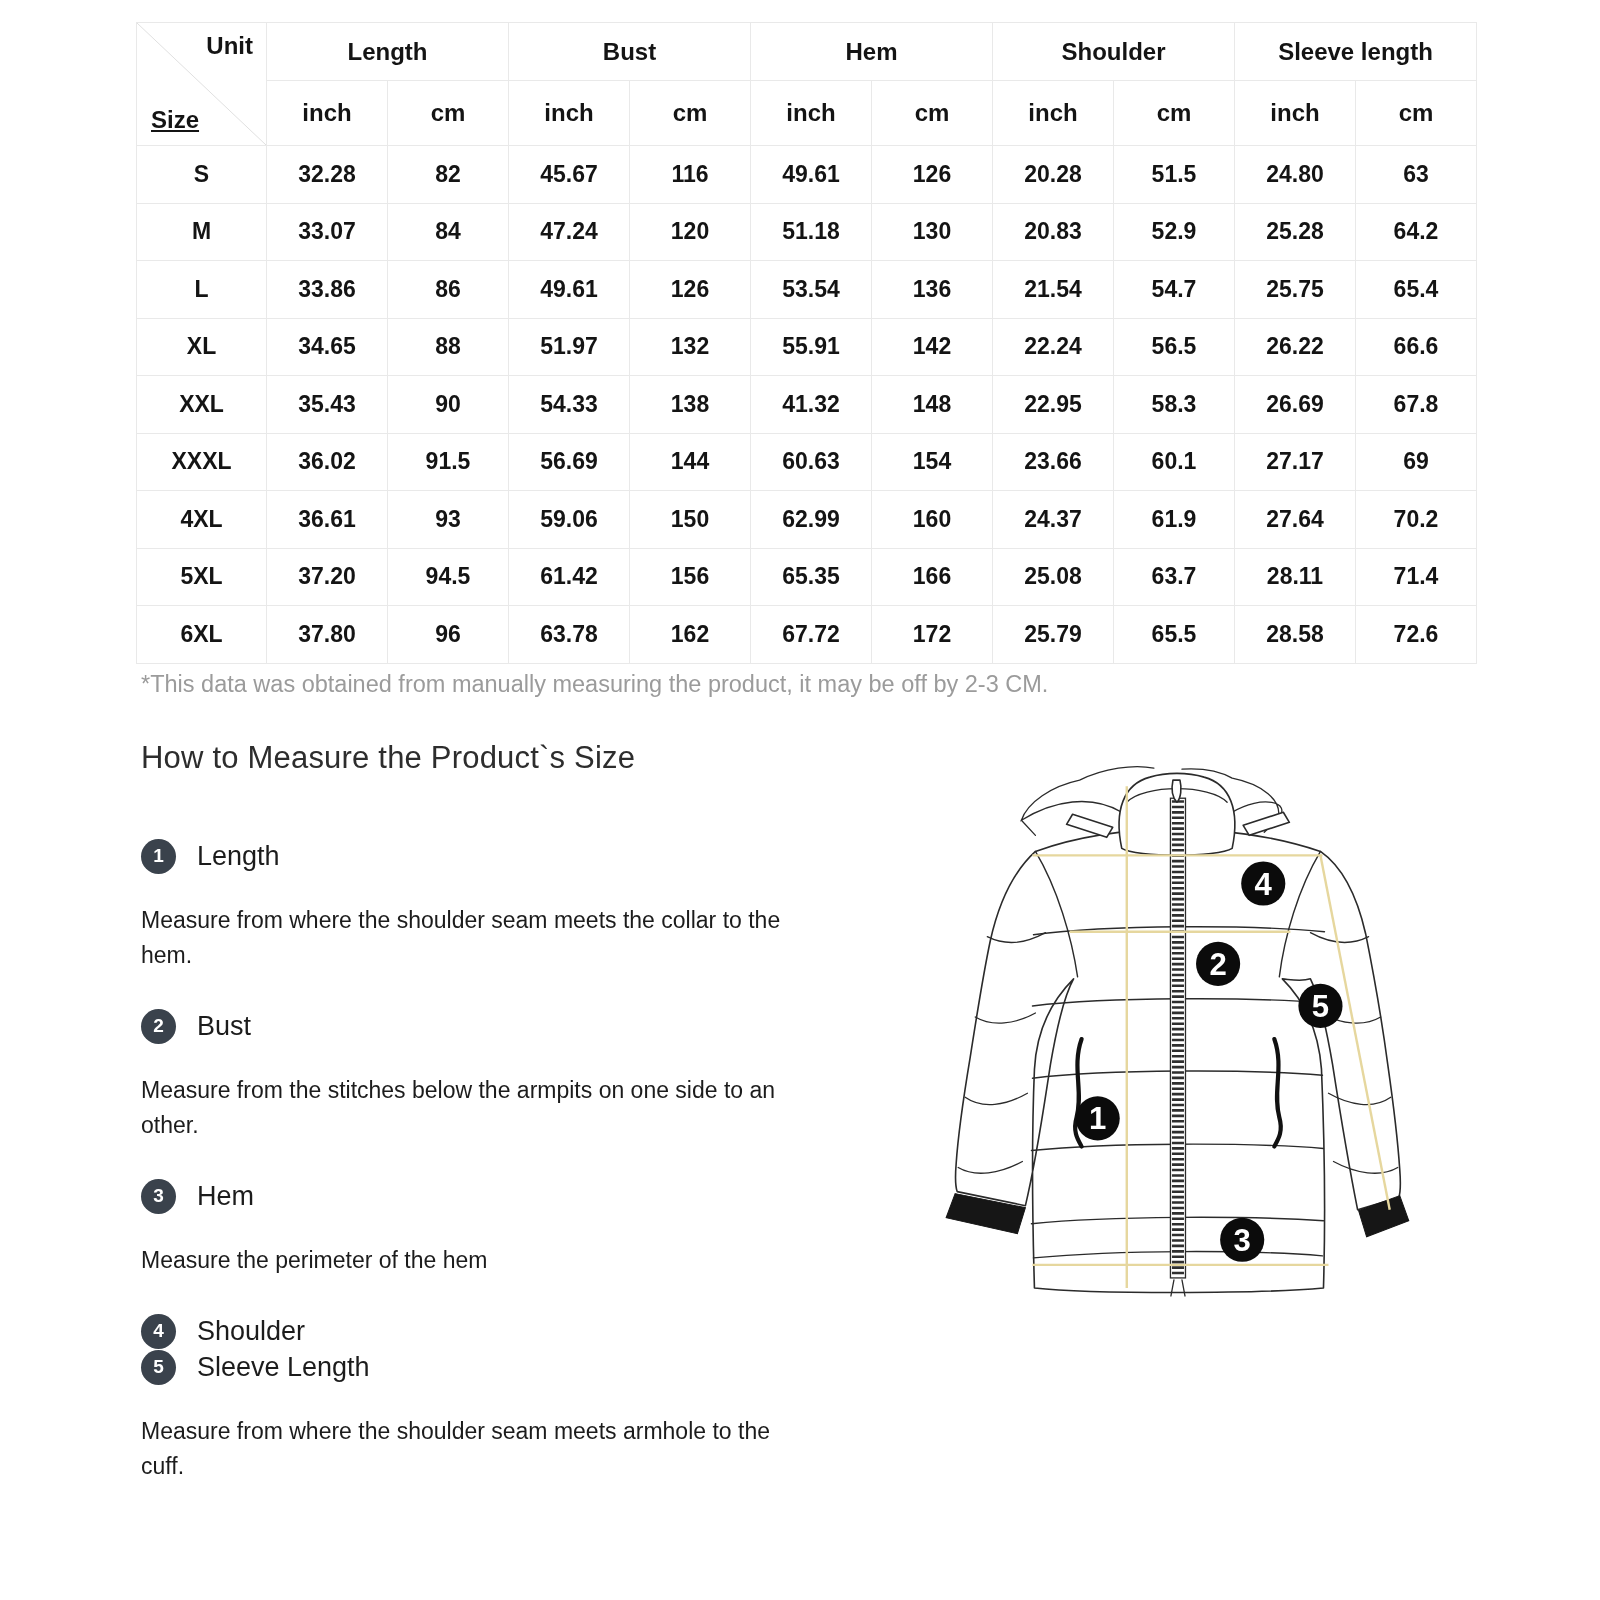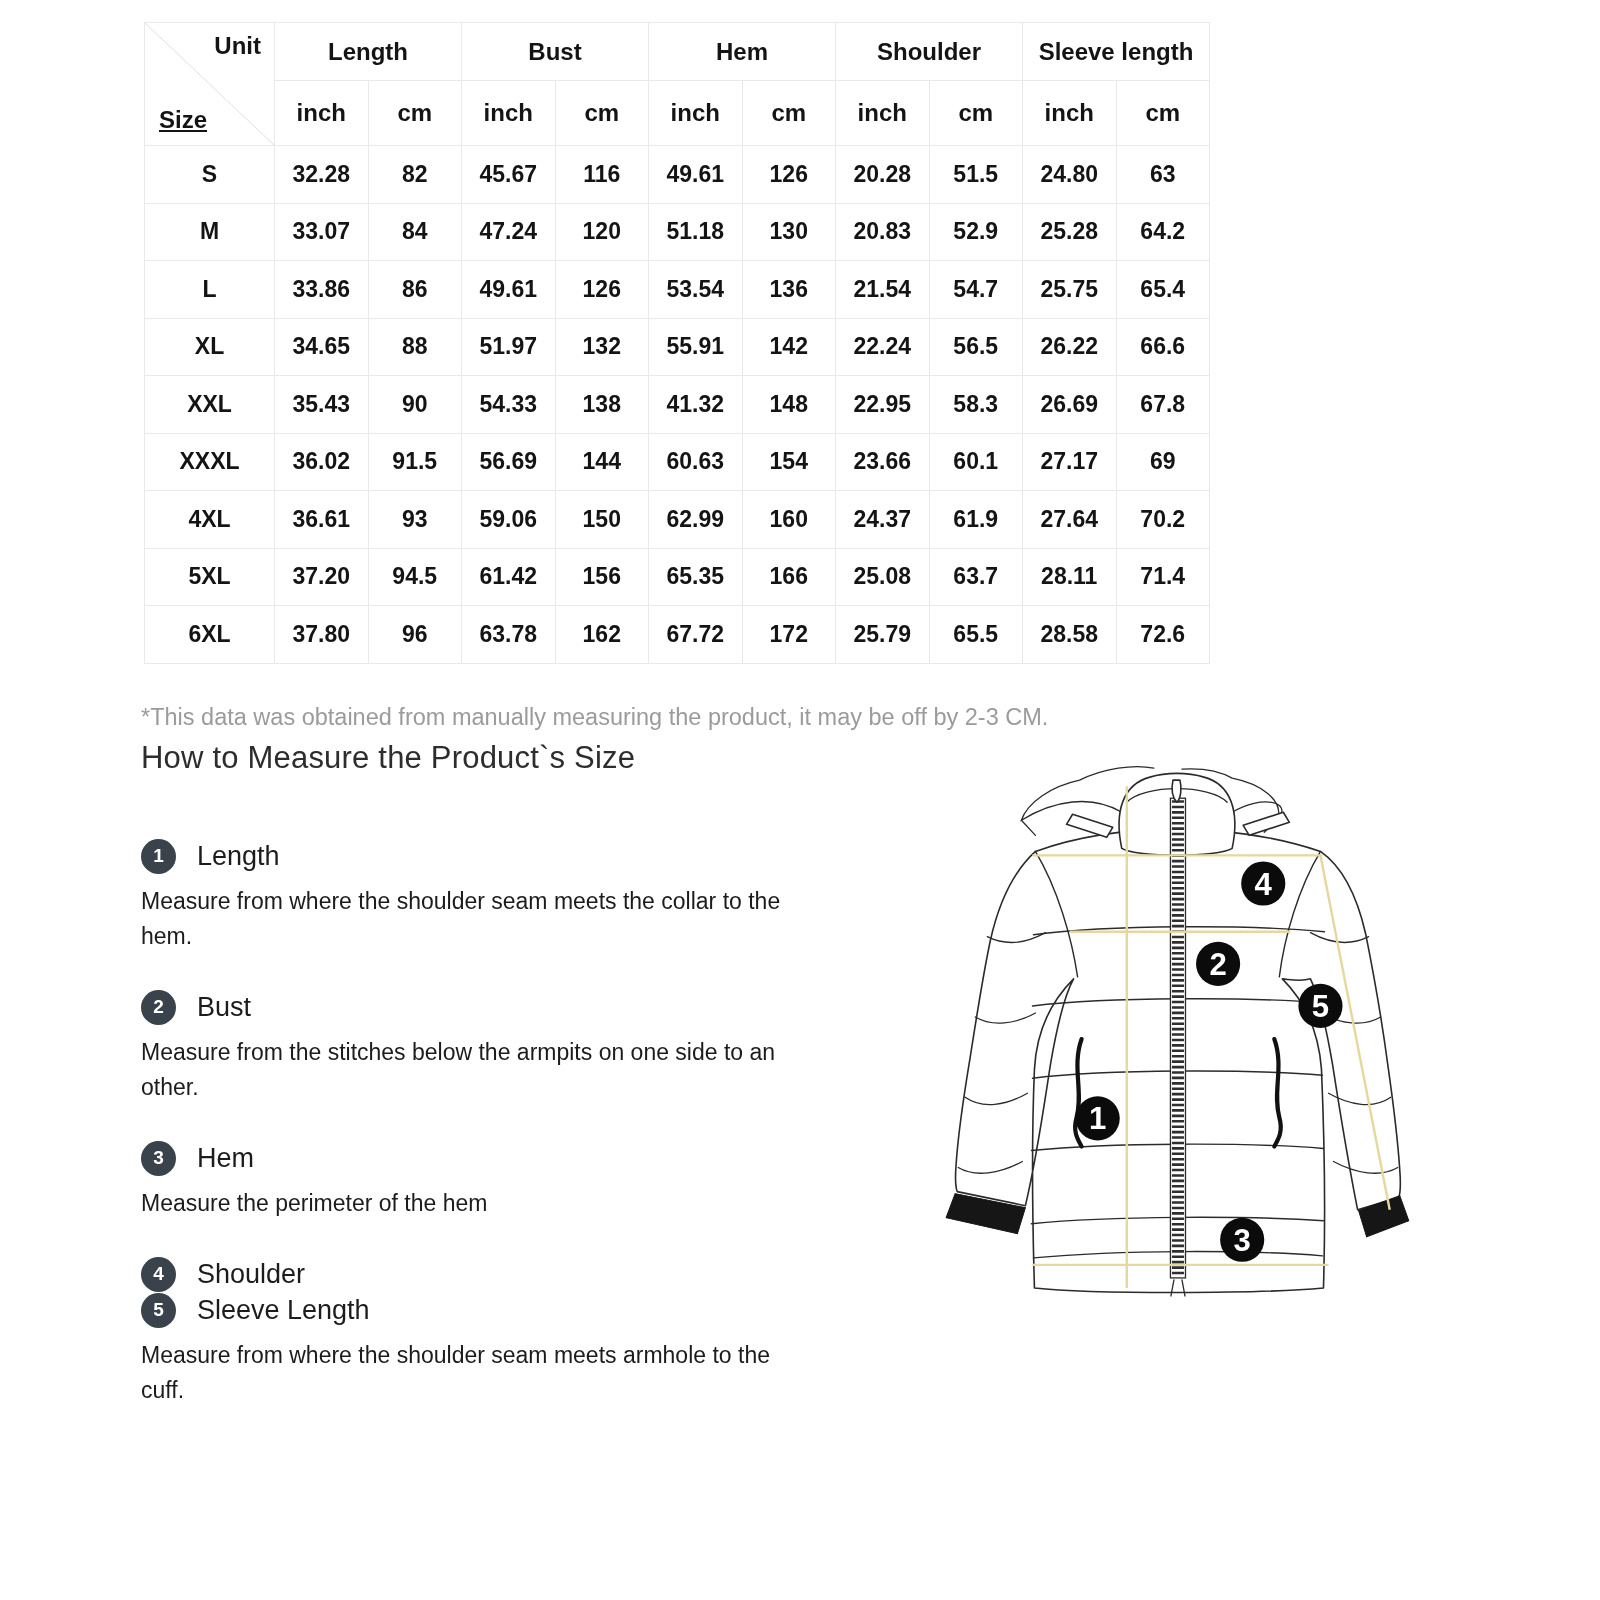--- a/index.html
+++ b/index.html
@@ -1,48 +1,48 @@
 <!DOCTYPE html>
 <html><head>
 <meta charset="utf-8">
 <style>
   html,body{margin:0;padding:0;background:#ffffff;width:1600px;height:1600px;
     font-family:"Liberation Sans","DejaVu Sans",sans-serif;color:#141414;overflow:hidden;}
   .page{position:relative;width:1600px;height:1600px;background:#fff;}
 
   
-  .table-wrap{position:absolute;left:144px;top:22px;width:1066px;}
+  .table-wrap{position:absolute;left:136px;top:22px;width:1341px;}
   table.size-table{border-collapse:collapse;table-layout:fixed;width:100%;}
   table.size-table th,table.size-table td{
     border:1px solid #e9e9e9;text-align:center;vertical-align:middle;
     font-weight:700;color:#141414;padding:0;}
   table.size-table col.c-size{width:130px;}
   thead tr.group-row th{height:57px;font-size:24px;}
   thead tr.unit-row th{height:64px;font-size:24px;margin-top:36px;}
   tbody tr{height:57.5px;}
   tbody td{font-size:23px;}
   td.size-cell{font-size:23px;}
   .corner{position:relative;}
   .corner svg{position:absolute;left:0;top:0;width:100%;height:100%;}
   .corner .unit{position:absolute;top:9px;right:13px;font-size:24px;font-weight:700;}
   .corner .size{position:absolute;bottom:11px;left:14px;font-size:24px;font-weight:700;text-decoration:underline;}
 
   
-  .footnote{position:absolute;left:141px;top:704px;font-size:23.5px;color:#9b9b9b;
+  .footnote{position:absolute;left:141px;top:671px;font-size:23.5px;color:#9b9b9b;
     font-weight:400;white-space:pre;}
 
   
   .measure{position:absolute;left:141px;top:740px;width:712px;}
   .measure h2{margin:0 0 62px 0;font-size:31px;font-weight:400;color:#2d2d2d;letter-spacing:.2px;}
   .item{margin:0;}
   .item-head{display:flex;align-items:center;gap:21px;height:36px;}
   .badge{width:35px;height:35px;border-radius:50%;background:#3a424c;color:#fff;
     display:flex;align-items:center;justify-content:center;font-size:19px;font-weight:700;flex:0 0 35px;}
   .item-label{font-size:27px;color:#1c1c1c;font-weight:400;}
-  .item-desc{margin:10px 0 35px 0;font-size:23px;line-height:35px;color:#1c1c1c;
+  .item-desc{margin:29px 0 35px 0;font-size:23px;line-height:35px;color:#1c1c1c;
     font-weight:400;white-space:pre-wrap;}
 
   
   .jacket{position:absolute;left:928px;top:738px;width:524px;height:562px;}
   .jacket svg{width:100%;height:100%;}
   .outline{fill:#ffffff;stroke:#2b2b2b;stroke-width:1.6;stroke-linejoin:round;}
   .seam{fill:none;stroke:#2b2b2b;stroke-width:1.4;stroke-linecap:round;}
   .thin{fill:none;stroke:#2b2b2b;stroke-width:1.3;stroke-linecap:round;}
   .cuff{fill:#161616;stroke:#161616;stroke-width:1;}
   .pocket{fill:none;stroke:#111;stroke-width:4.2;stroke-linecap:round;}

